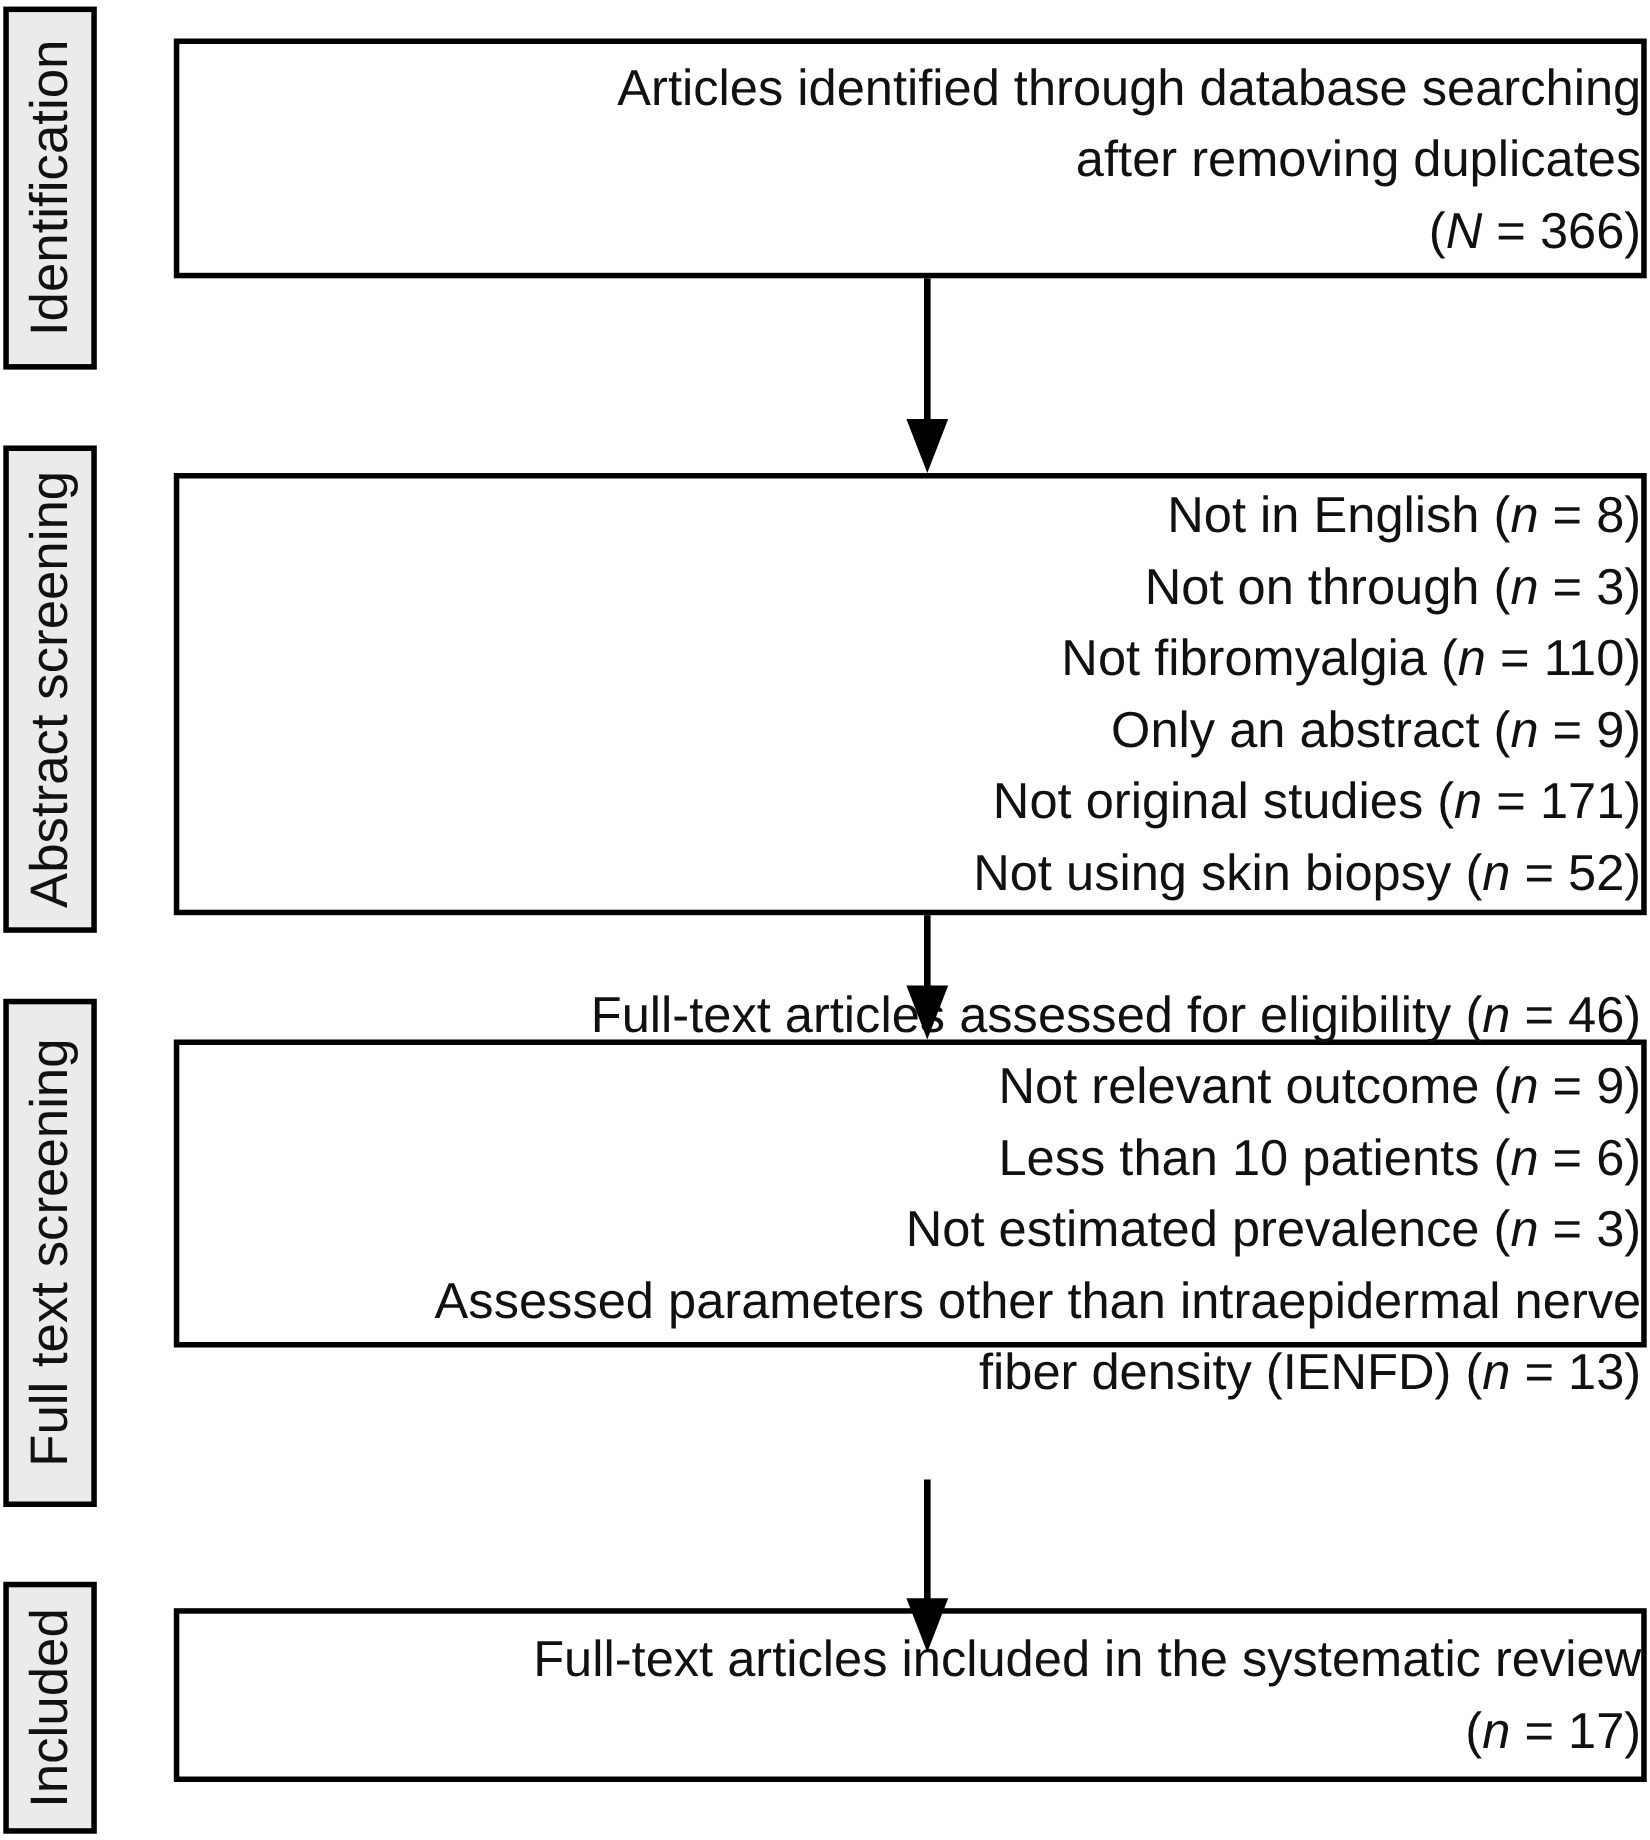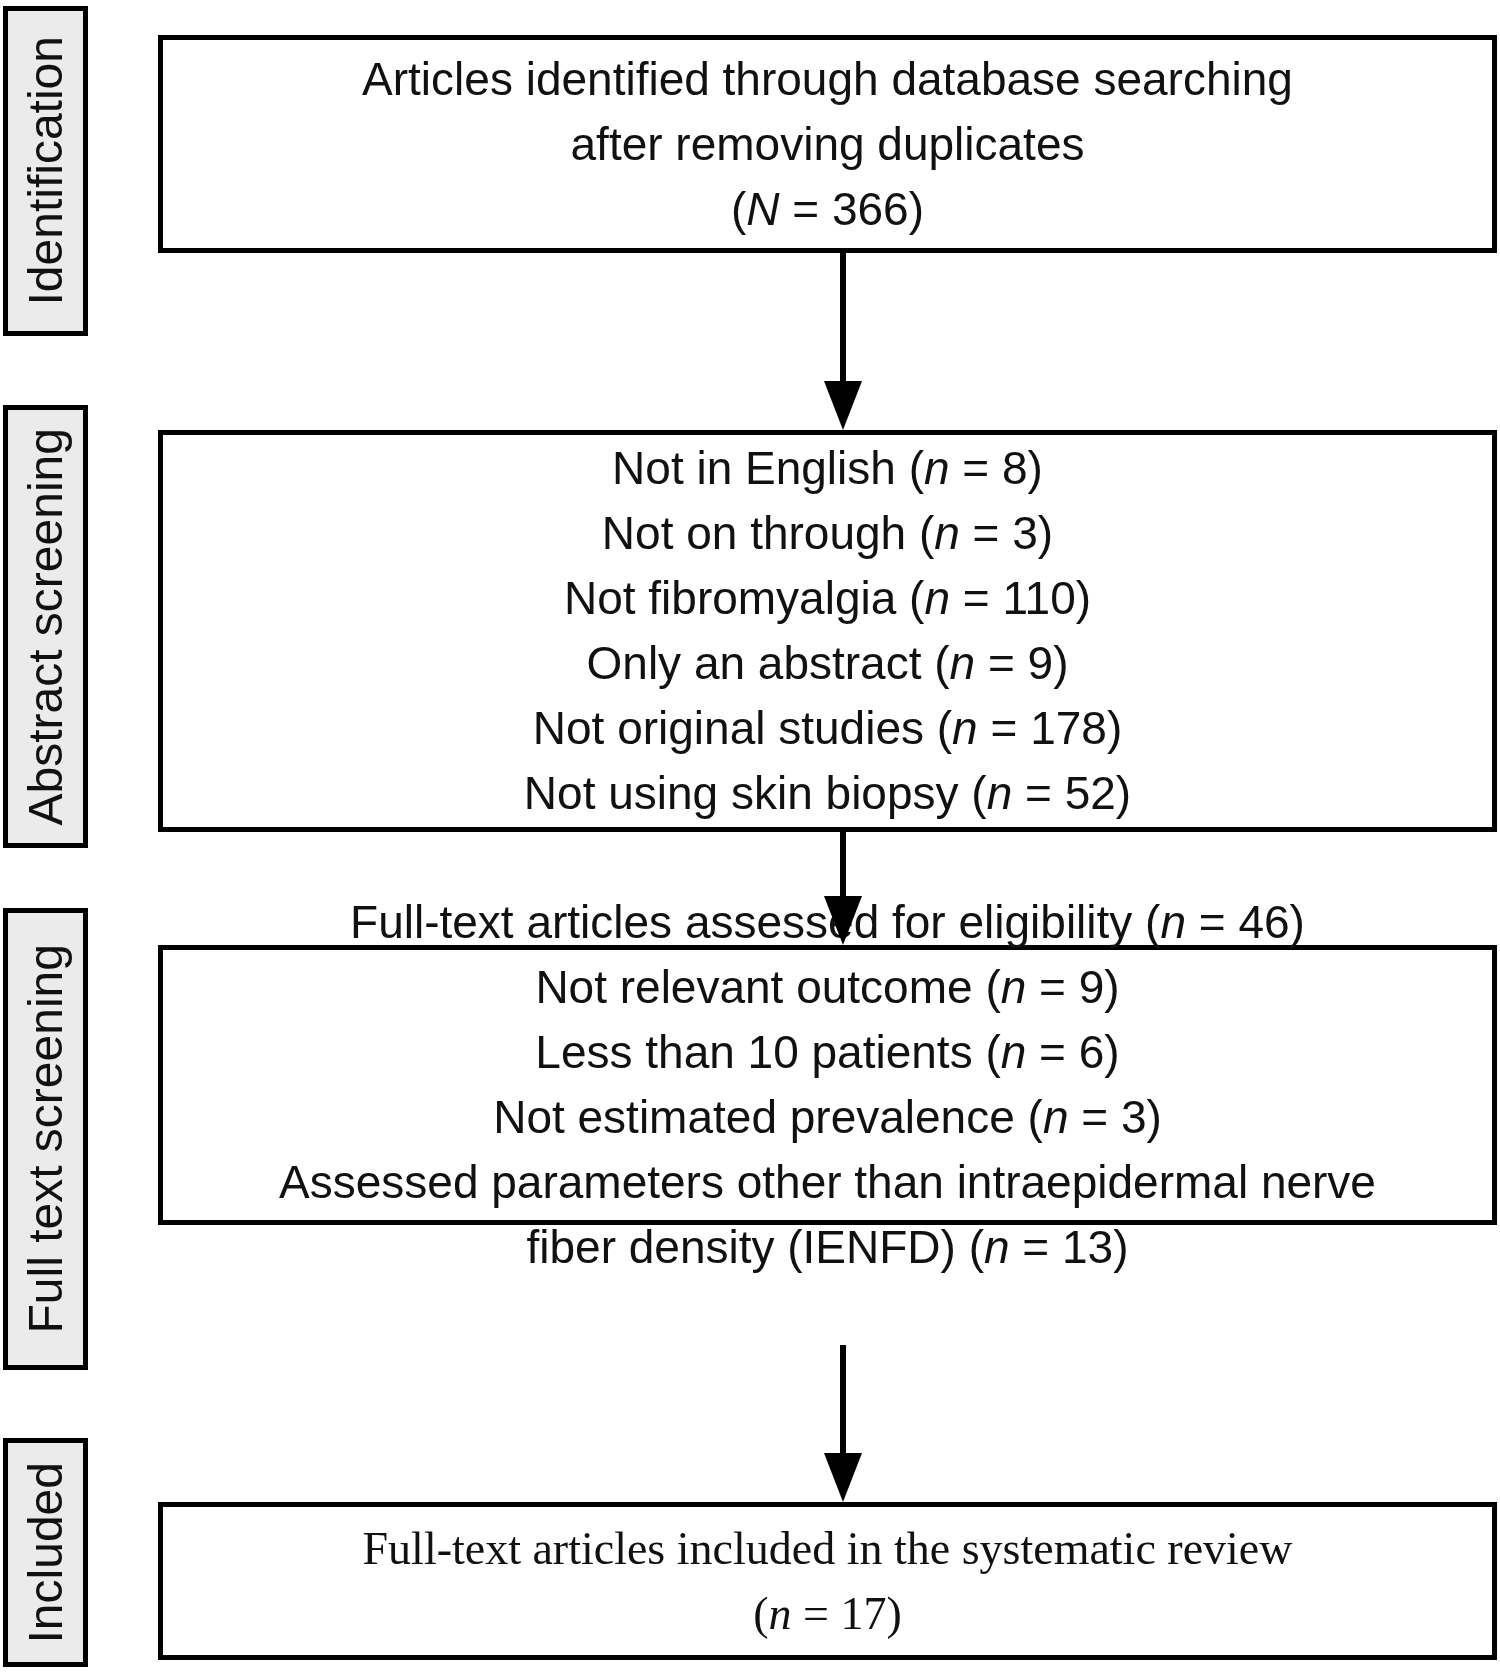--- a/index.html
+++ b/index.html
@@ -18,21 +18,21 @@
   }
   .stage-text {
     writing-mode: vertical-rl; transform: rotate(180deg);
     white-space: nowrap; font-size: 48px; line-height: 1; color: #111111;
   }
 
   
   .flow-box {
     position: absolute; left: 158px; width: 1339px;
     background: #ffffff; border: 5px solid #000000; box-sizing: border-box;
-    display: flex; flex-direction: column; align-items: center; justify-content: center;
+    display: flex; flex-direction: column; align-items: flex-end; justify-content: center;
     text-align: center;
   }
   .flow-box .line { font-size: 46px; line-height: 65px; white-space: nowrap; }
   .flow-box .line em { font-style: italic; }
 
   
   .arrow { position: absolute; left: 823px; width: 40px; }
   .arrow .shaft {
     position: absolute; left: 17px; top: 0; bottom: 44px; width: 6px; background: #000000;
   }
@@ -64,34 +64,34 @@
       <div class="line"><span>Articles identified through database searching</span></div>
       <div class="line"><span>after removing duplicates</span></div>
       <div class="line"><span>(</span><em>N</em><span> = 366)</span></div>
     </div>
 
   <div class="flow-box" style="top:430px; height:402px;">
       <div class="line"><span>Not in English (</span><em>n</em><span> = 8)</span></div>
       <div class="line"><span>Not on through (</span><em>n</em><span> = 3)</span></div>
       <div class="line"><span>Not fibromyalgia (</span><em>n</em><span> = 110)</span></div>
       <div class="line"><span>Only an abstract (</span><em>n</em><span> = 9)</span></div>
-      <div class="line"><span>Not original studies (</span><em>n</em><span> = 178)</span></div>
+      <div class="line"><span>Not original studies (</span><em>n</em><span> = 171)</span></div>
       <div class="line"><span>Not using skin biopsy (</span><em>n</em><span> = 52)</span></div>
     </div>
 
   <div class="flow-box" style="top:945px; height:280px;">
       <div class="line"><span>Full-text articles assessed for eligibility (</span><em>n</em><span> = 46)</span></div>
       <div class="line"><span>Not relevant outcome (</span><em>n</em><span> = 9)</span></div>
       <div class="line"><span>Less than 10 patients (</span><em>n</em><span> = 6)</span></div>
       <div class="line"><span>Not estimated prevalence (</span><em>n</em><span> = 3)</span></div>
       <div class="line"><span>Assessed parameters other than intraepidermal nerve</span></div>
       <div class="line"><span>fiber density (IENFD) (</span><em>n</em><span> = 13)</span></div>
     </div>
 
-  <div class="flow-box" style="top:1502px; height:158px;font-family:Liberation Serif, serif;">
+  <div class="flow-box" style="top:1462px; height:158px;">
       <div class="line"><span>Full-text articles included in the systematic review</span></div>
       <div class="line"><span>(</span><em>n</em><span> = 17)</span></div>
     </div>
 
   <div class="arrow" style="top:253px; height:177px;">
     <div class="shaft"></div>
     <div class="head"></div>
   </div>
   <div class="arrow" style="top:832px; height:113px;">
     <div class="shaft"></div>

